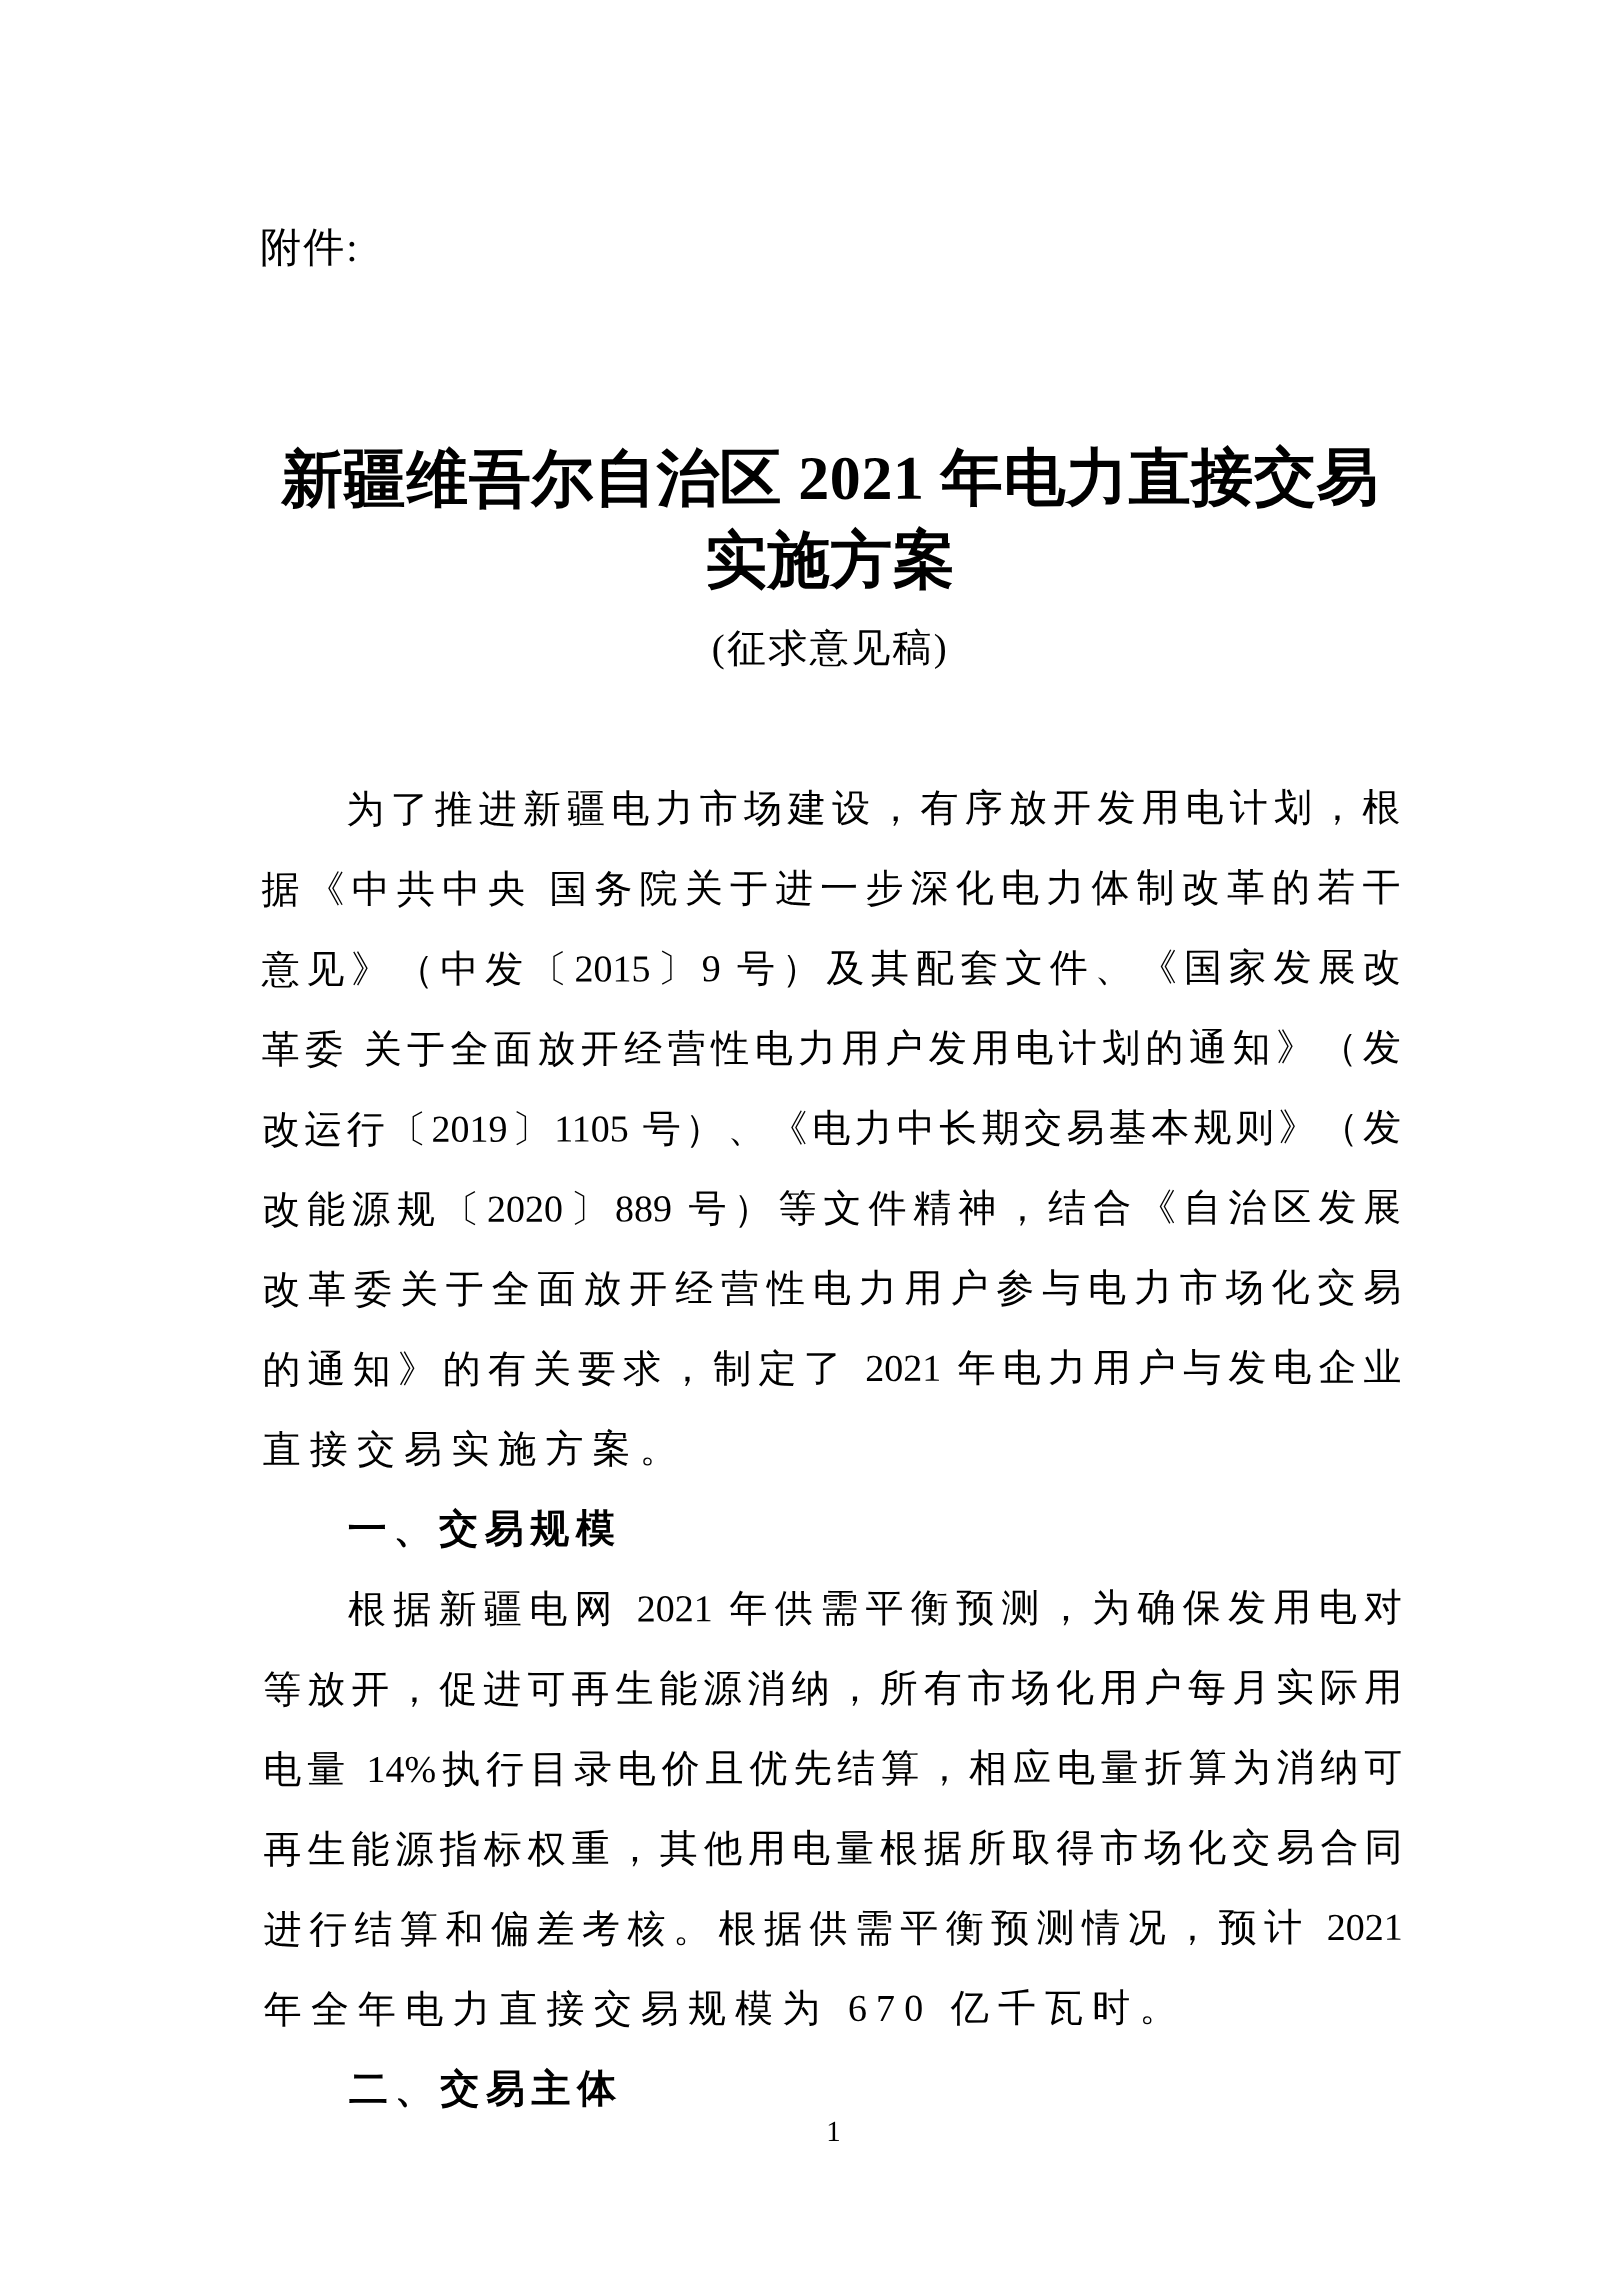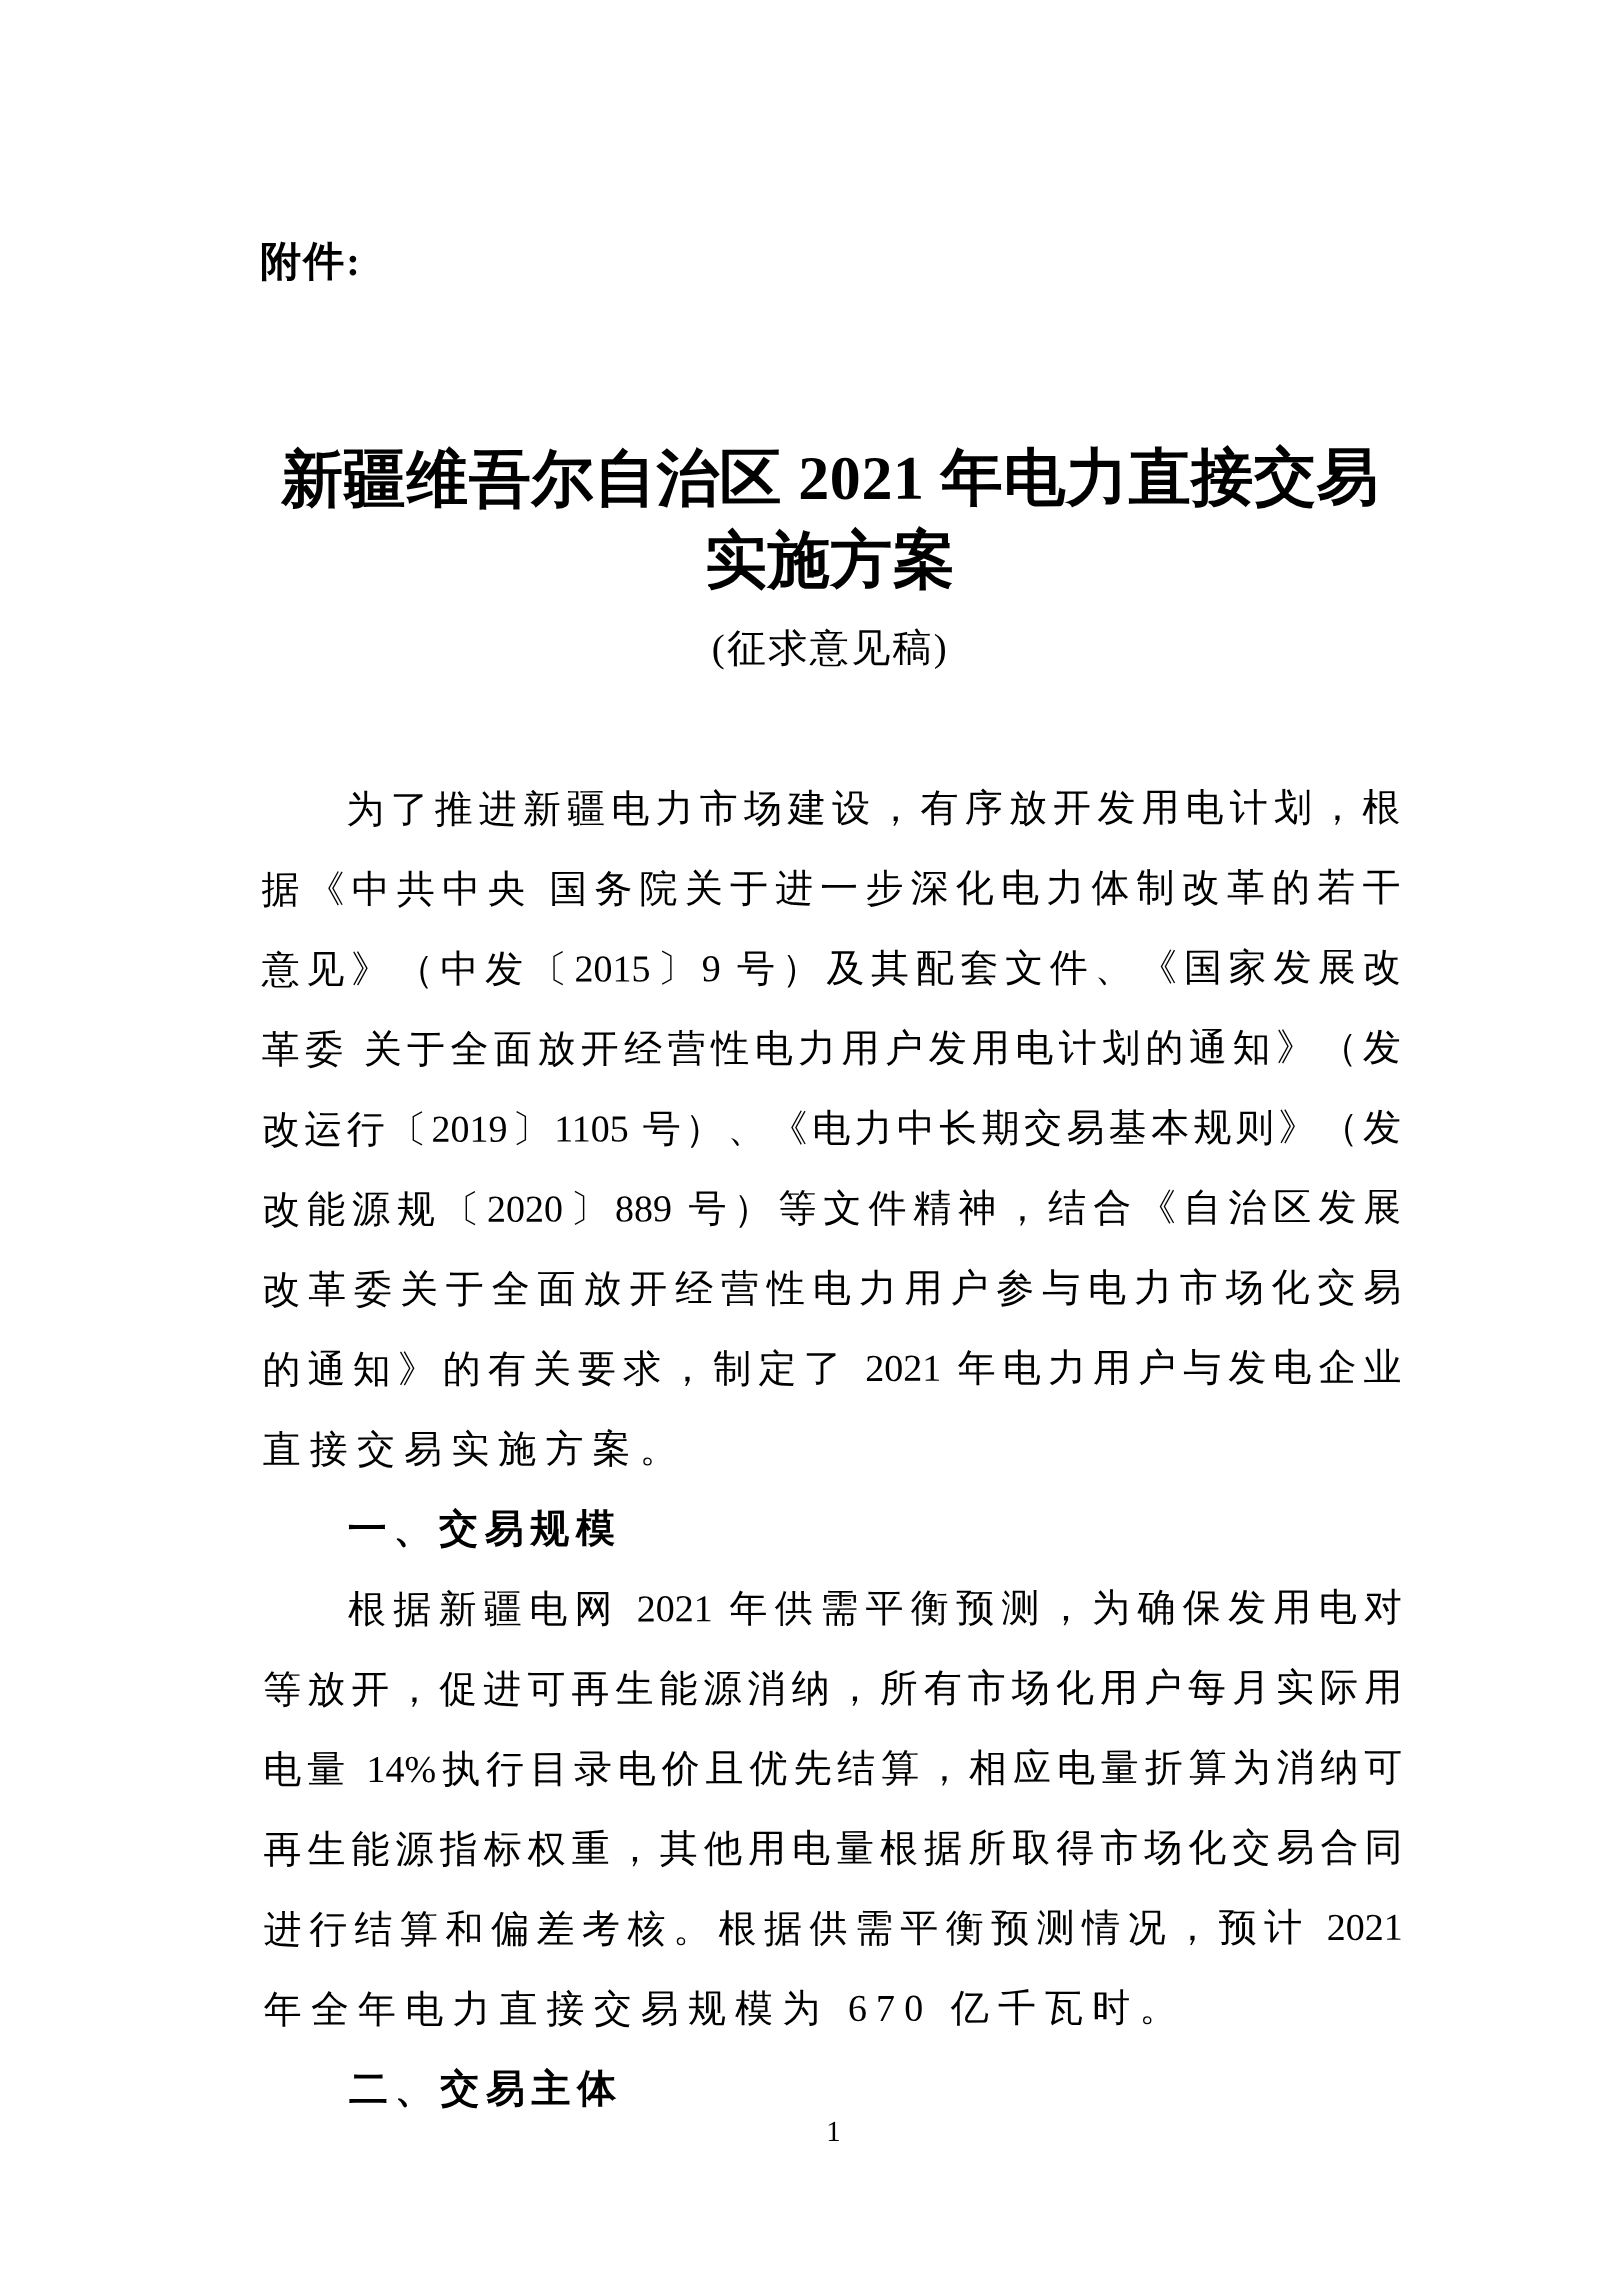--- a/index.html
+++ b/index.html
@@ -20,25 +20,24 @@
     position: absolute;
     left: 262px;
     width: 1139px;
     top: 0;
     height: 100%;
     transform: rotate(-0.12deg);
   }
   .attachment {
     position: absolute;
     left: 0;
-    top: 235px;
+    top: 221px;
     font-size: 41px;
     line-height: 51px;
     letter-spacing: 0.05em;
-    font-weight: bold;
   }
   .title-block {
     position: absolute;
     left: 0;
     top: 437px;
     width: 100%;
     text-align: center;
     font-weight: 700;
     font-size: 62px;
     line-height: 82px;

